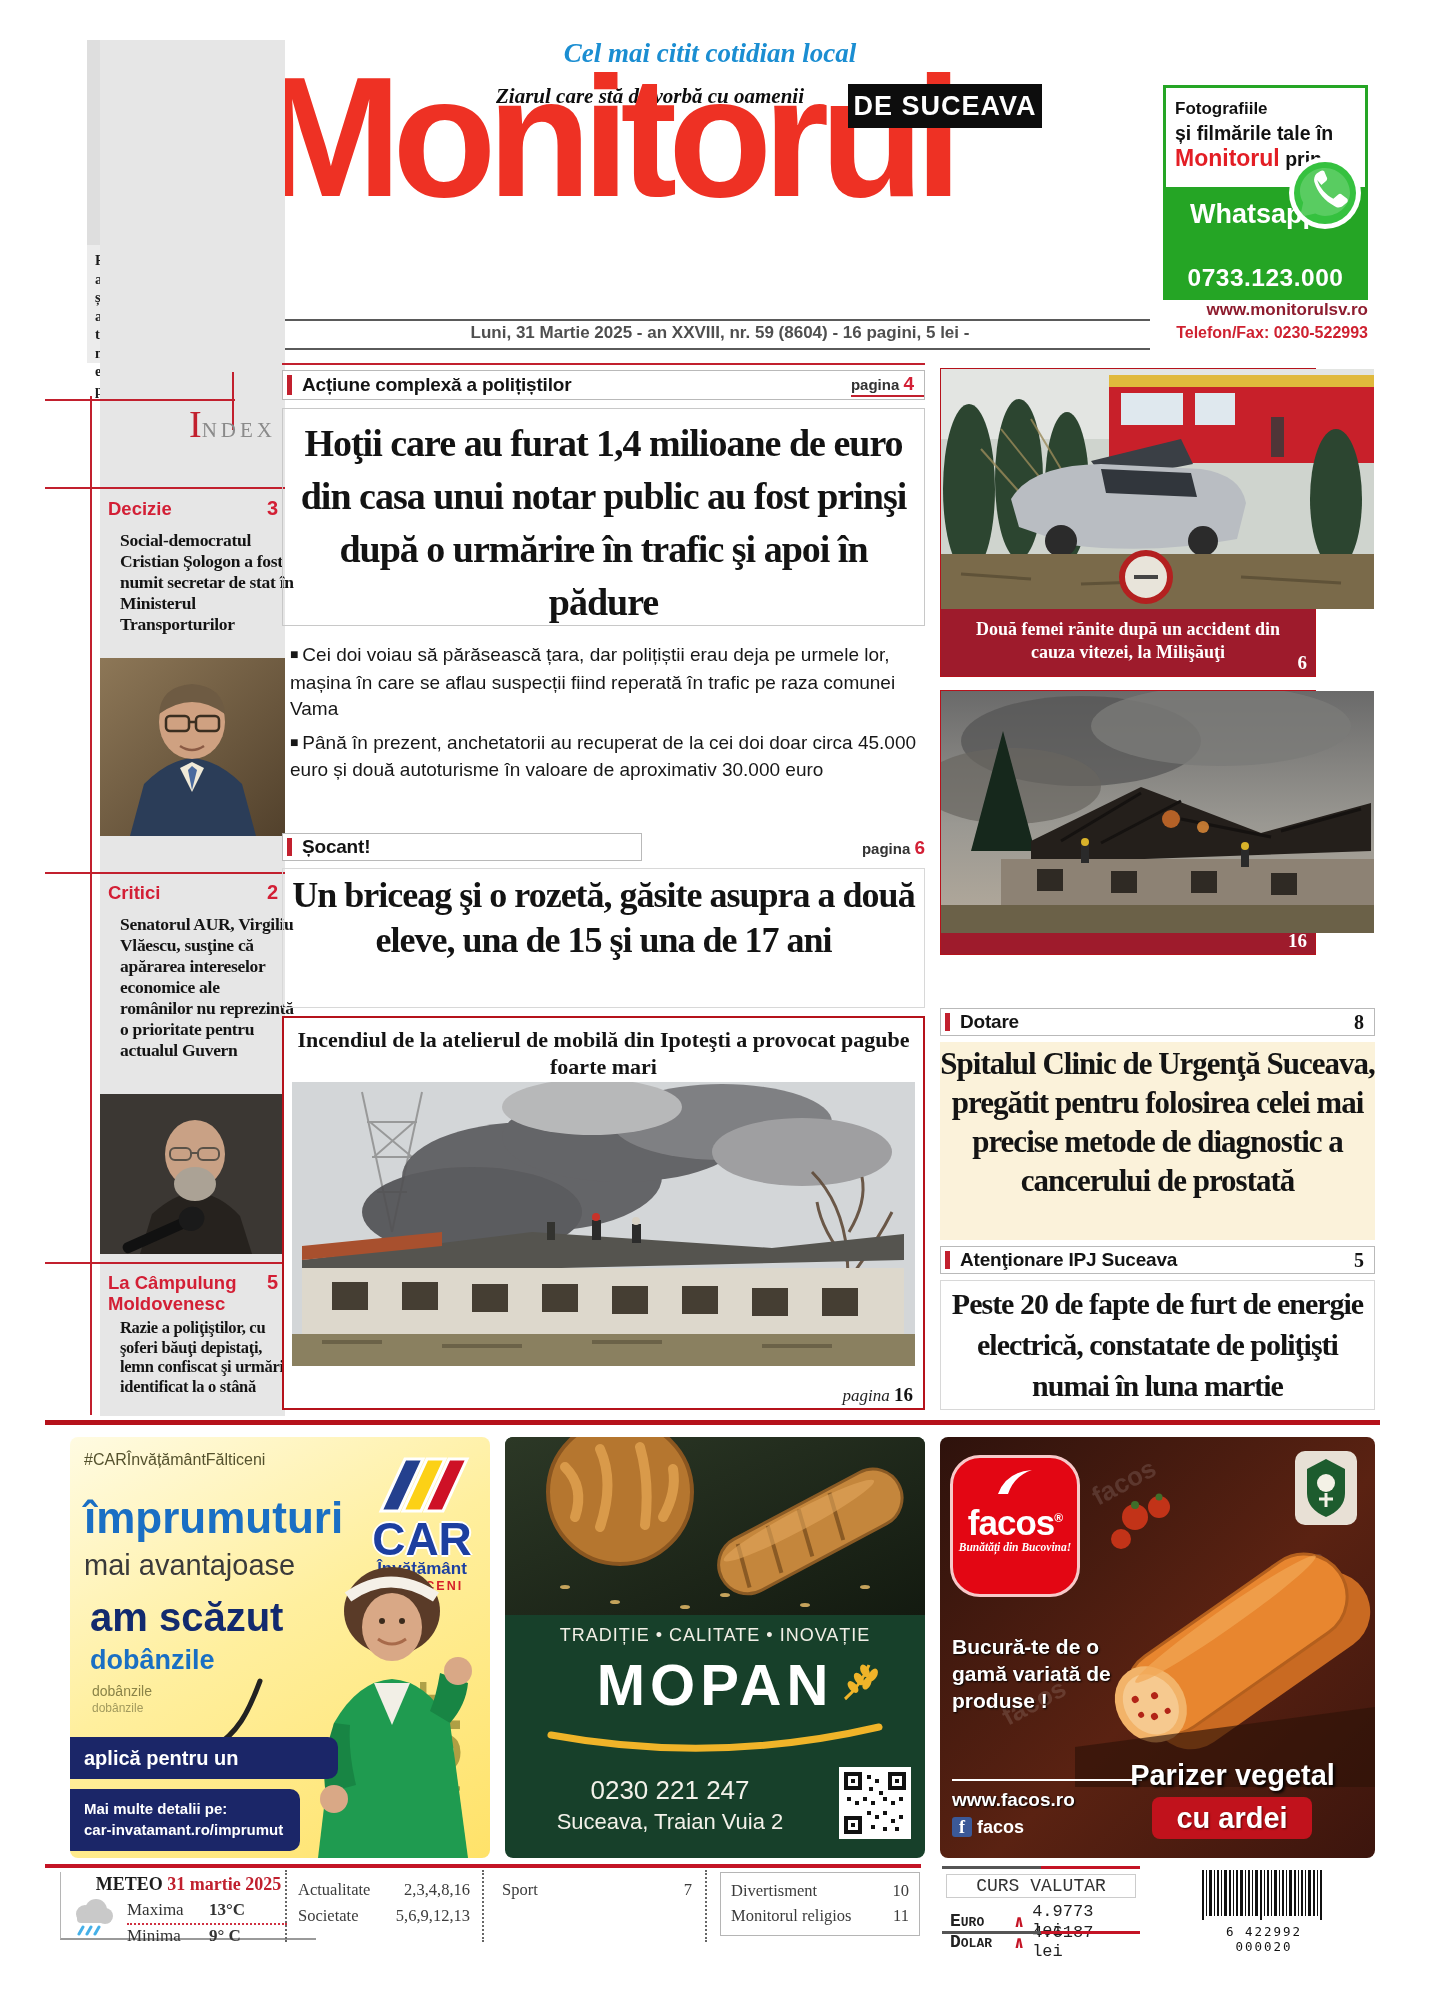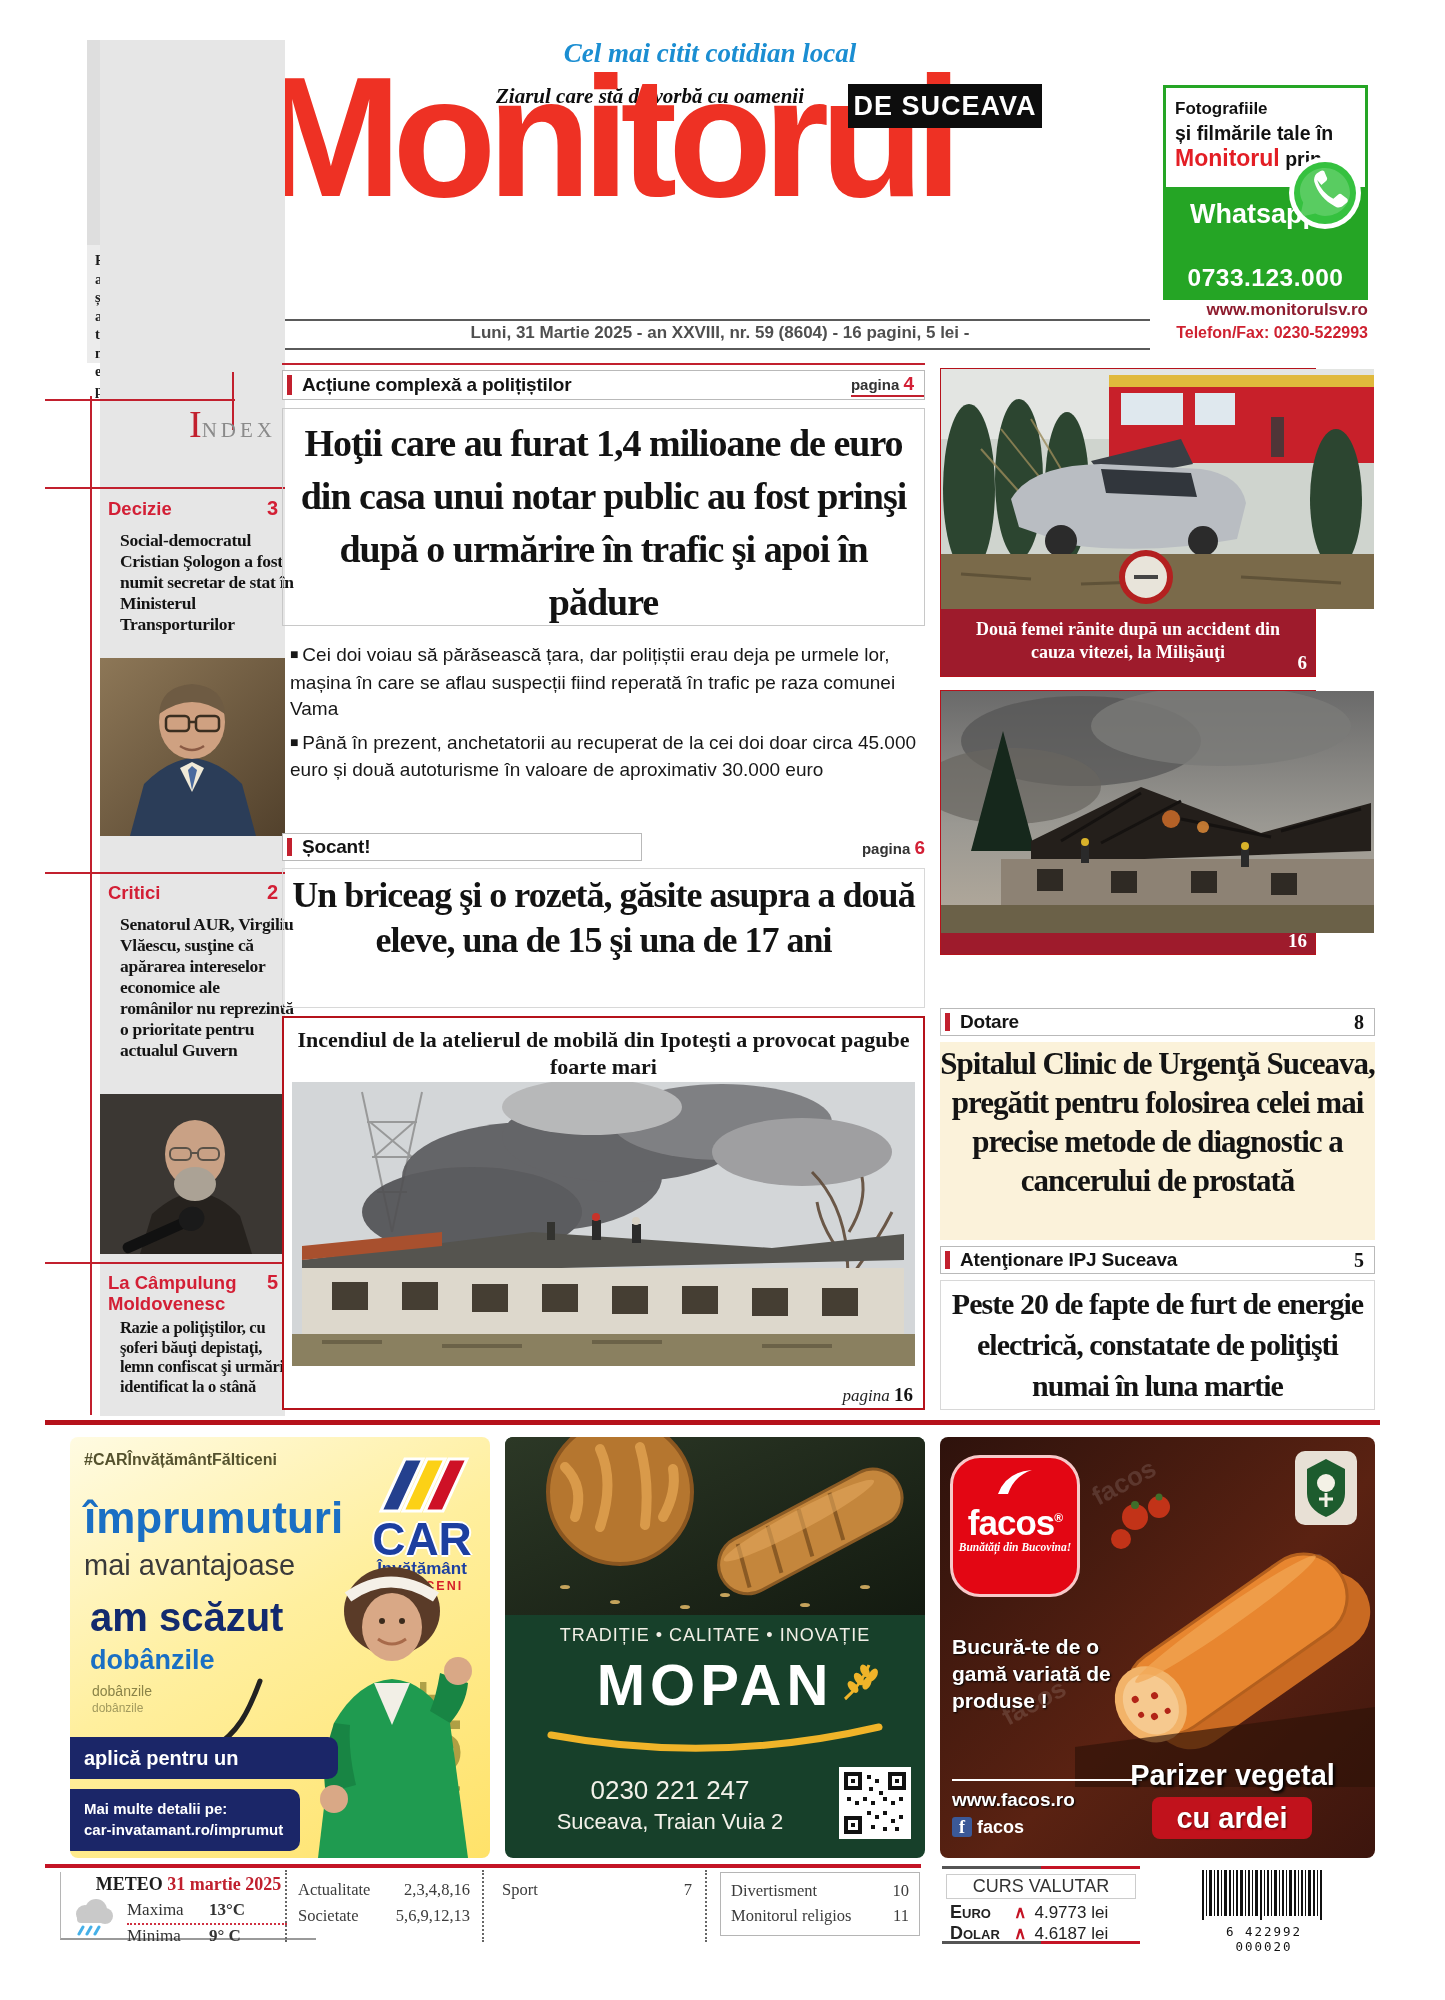--- a/index.html
+++ b/index.html
@@ -111,21 +111,21 @@
   #k-ipj { left:940px; top:1246px; width:435px; height:28px; }
   #hl-ipj { left:940px; top:1280px; width:435px; height:130px; border:1px solid #d8d8d8;
       text-align:center; font-family:"Liberation Serif",serif; font-weight:700; font-size:30px;
       line-height:41px; letter-spacing:-1px; color:#141414; padding-top:2px; }
 
   .sep-red { left:45px; top:1420px; width:1335px; height:5px; background:#b5121b; }
 
   
   .ad { top:1437px; height:421px; overflow:hidden; border-radius:8px; }
   #ad-car { left:70px; width:420px; background:linear-gradient(150deg,#fffbe2 0%,#ffef9e 45%,#ffe269 100%); }
-  .car-hash { position:absolute; left:14px; top:14px; font-weight:700; font-size:16px; color:#55522e; }
+  .car-hash { position:absolute; left:14px; top:14px; font-weight:400; font-size:16px; color:#55522e; }
   .car-title { position:absolute; left:14px; top:56px; color:#1a6fc4; font-weight:700; font-size:44px; }
   .car-sub { position:absolute; left:14px; top:112px; color:#3a3a3a; font-size:29px; }
   .car-logo { position:absolute; left:288px; top:16px; width:128px; text-align:center; }
   .car-acr { color:#1d3fa0; font-weight:700; font-size:46px; line-height:40px;
       text-shadow:-2px 0 #fff,2px 0 #fff,0 -2px #fff,0 2px #fff; }
   .car-l1 { color:#1d3fa0; font-weight:700; font-size:17px; }
   .car-l2 { color:#d6202a; font-weight:700; font-size:12.5px; letter-spacing:2px; }
   .car-big1 { position:absolute; left:20px; top:158px; color:#122a6e; font-weight:700; font-size:40px; }
   .car-big2 { position:absolute; left:20px; top:208px; color:#1a6fc4; font-weight:700; font-size:27px; }
   .car-wm1 { position:absolute; left:22px; top:246px; color:#8a8348; font-size:14px; }
@@ -191,21 +191,21 @@
   #meteo-min { top:54px; }
   .fdot { top:1870px; width:0; height:72px; border-left:2px dotted #666; }
   #fdot1 { left:285px; } #fdot2 { left:482px; } #fdot3 { left:705px; }
   .fidx { top:1880px; font-family:"Liberation Serif",serif; font-size:16.5px; color:#3c3c3c; }
   .fidx .row { display:flex; justify-content:space-between; margin-bottom:6px; }
   #fidxA { left:298px; width:172px; }
   #fidxB { left:502px; width:190px; }
   #fdivert { left:720px; top:1872px; width:200px; height:64px; border:1px solid #b5b5b5;
       padding:8px 10px 0; font-family:Liberation Serif, serif; font-size:16.5px; color:#3c3c3c; }
   #fdivert .row { display:flex; justify-content:space-between; margin-bottom:5px; }
-  #curs { left:942px; top:1866px; width:198px; height:78px; font-family:Liberation Sans, sans-serif; }
+  #curs { left:942px; top:1866px; width:198px; height:68px; font-family:Liberation Mono, monospace; }
   .curs-topline-l { position:absolute; left:0; top:0; width:99px; height:3px; background:#555; }
   .curs-topline-r { position:absolute; left:99px; top:0; width:99px; height:3px; background:#c41425; }
   .curs-botline-l { position:absolute; left:0; bottom:0; width:99px; height:3px; background:#555; }
   .curs-botline-r { position:absolute; left:99px; bottom:0; width:99px; height:3px; background:#c41425; }
   .curs-title { position:absolute; left:4px; top:8px; width:190px; border:1px solid #ccc; text-align:center;
       font-size:18px; color:#333; padding:1px 0; }
   .curs-row { position:absolute; left:8px; width:184px; display:flex; align-items:center; font-size:17px; color:#222; }
   .curs-row .cname { width:64px; font-weight:700; font-variant:small-caps; font-size:18px; }
   .curs-row .caret { color:#c41425; font-weight:700; margin-right:8px; }
   #curs-r1 { top:36px; } #curs-r2 { top:57px; }

